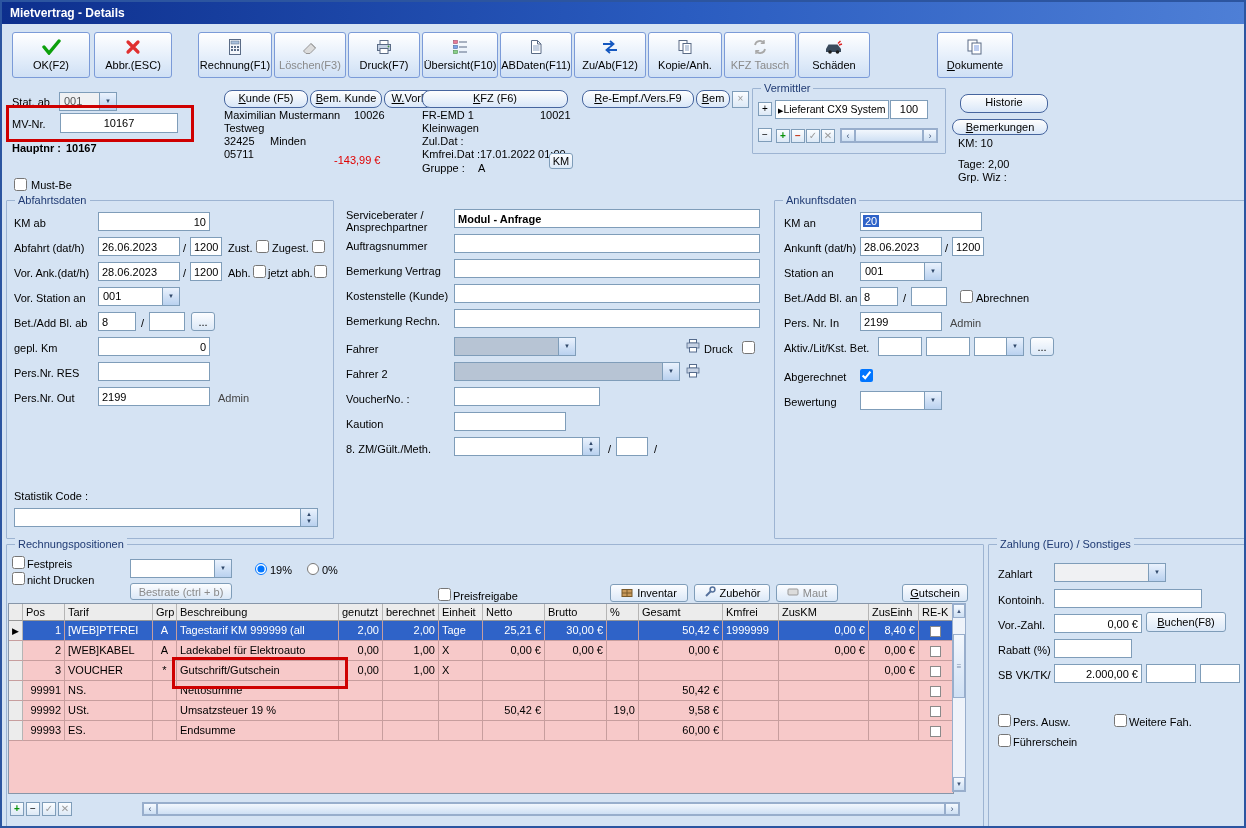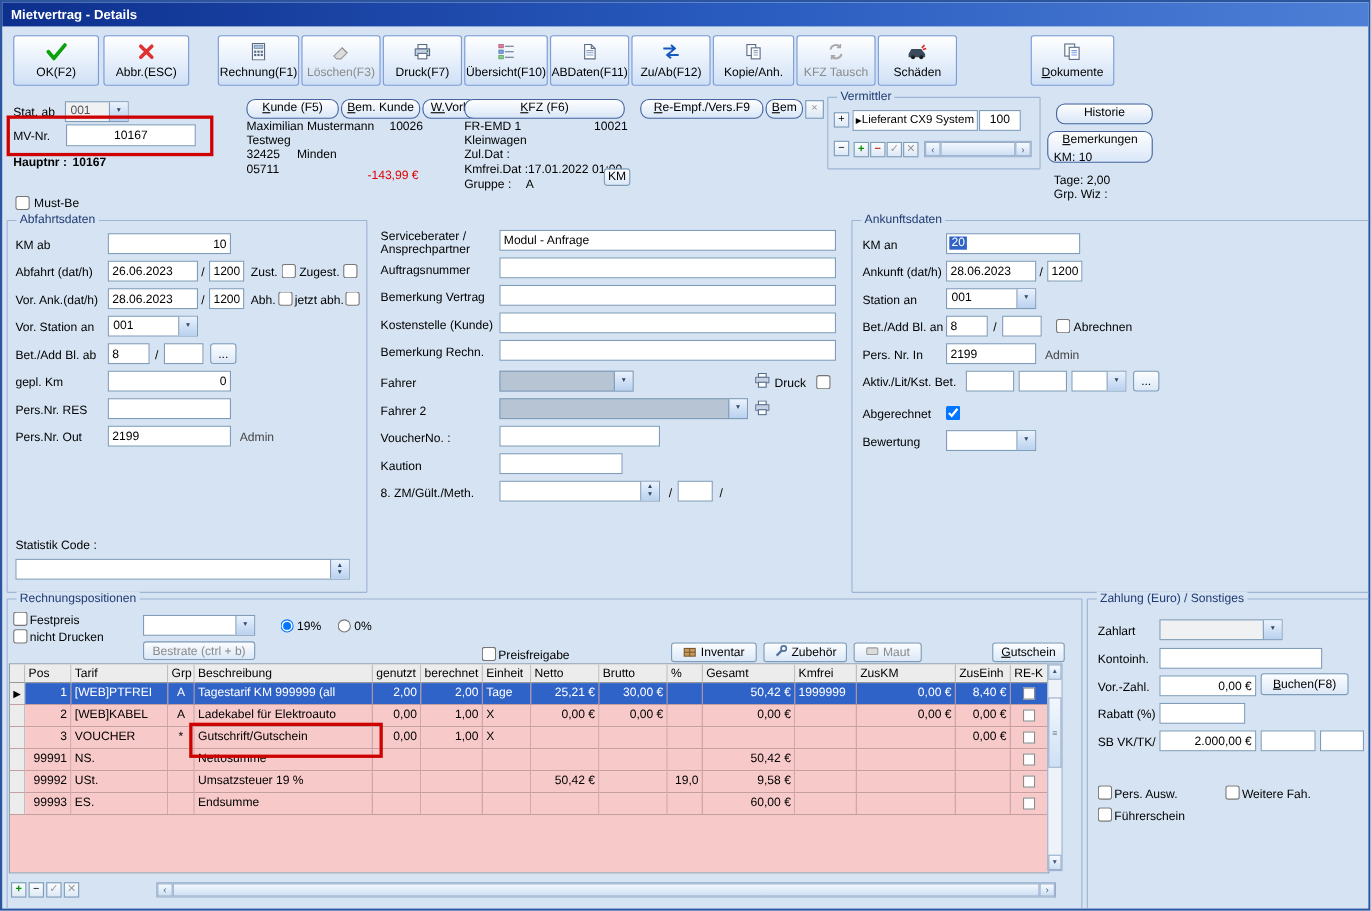--- a/index.html
+++ b/index.html
@@ -246,21 +246,21 @@
   <div class="sq r" style="left:789px;top:127px">−</div>
   <div class="sq d" style="left:804px;top:127px">✓</div>
   <div class="sq d" style="left:819px;top:127px">✕</div>
   <div class="sb" style="left:838px;top:126px;width:98px;height:15px">
     <span class="sb-b" style="left:0;top:0;bottom:0;width:14px;font-size:9px;line-height:12px">‹</span>
     <span class="sb-t" style="left:14px;right:14px;top:0;bottom:0"></span>
     <span class="sb-b" style="right:0;top:0;bottom:0;width:14px;font-size:9px;line-height:12px">›</span>
   </div>
 
   <div class="hbtn" style="left:958px;top:92px;width:88px;height:19px"><span>Historie</span></div>
-  <div class="hbtn" style="left:950px;top:117px;width:96px;height:29px">
+  <div class="hbtn" style="left:950px;top:117px;width:96px;height:16px">
       <span class="ul">Bemerkungen</span>
     </div>
   <span class="lbl" style="left:956px;top:135px">KM: 10</span>
   <span class="lbl" style="left:956px;top:156px">Tage: 2,00</span>
   <span class="lbl" style="left:956px;top:169px">Grp. Wiz :</span>
 
   <div class="grp" style="left:4px;top:198px;width:326px;height:337px">
     <span class="leg">Abfahrtsdaten</span>
   </div>
   <span class="lbl" style="left:12px;top:215px">KM ab</span>
@@ -303,21 +303,21 @@
   <span class="lbl" style="left:12px;top:488px">Statistik Code :</span>
   <div class="combo" style="left:12px;top:506px;width:304px">
     <span class="spn">
         <span>▲</span>
         <span>▼</span>
       </span>
   </div>
 
   <span class="lbl" style="left:344px;top:207px">Serviceberater /</span>
   <span class="lbl" style="left:344px;top:219px">Ansprechpartner</span>
-  <input class="inp" style="left: 452px; top: 207px; width: 306px;" value="Modul - Anfrage">
+  <input class="inp" style="left: 452px; top: 207px; width: 306px; font-weight: bold;" value="Modul - Anfrage">
   <span class="lbl" style="left:344px;top:238px">Auftragsnummer</span>
   <input class="inp" style="left: 452px; top: 232px; width: 306px;">
   <span class="lbl" style="left:344px;top:263px">Bemerkung Vertrag</span>
   <input class="inp" style="left: 452px; top: 257px; width: 306px;">
   <span class="lbl" style="left:344px;top:288px">Kostenstelle (Kunde)</span>
   <input class="inp" style="left: 452px; top: 282px; width: 306px;">
   <span class="lbl" style="left:344px;top:313px">Bemerkung Rechn.</span>
   <input class="inp" style="left: 452px; top: 307px; width: 306px;">
   <span class="lbl" style="left:344px;top:341px">Fahrer</span>
   <div class="combo grayfill" style="left:452px;top:335px;width:122px">

